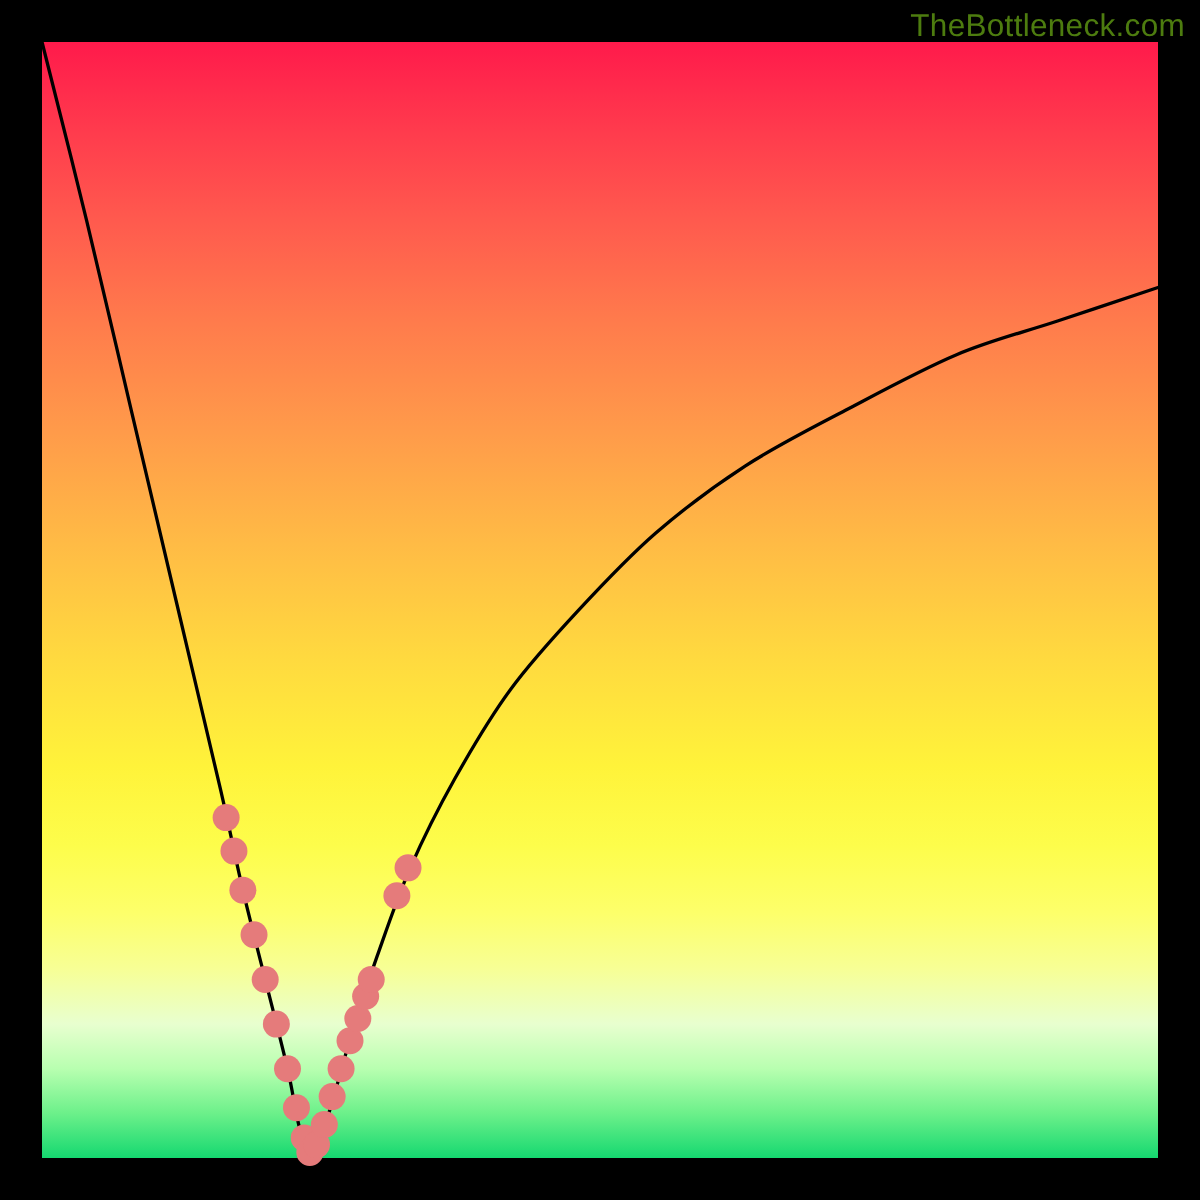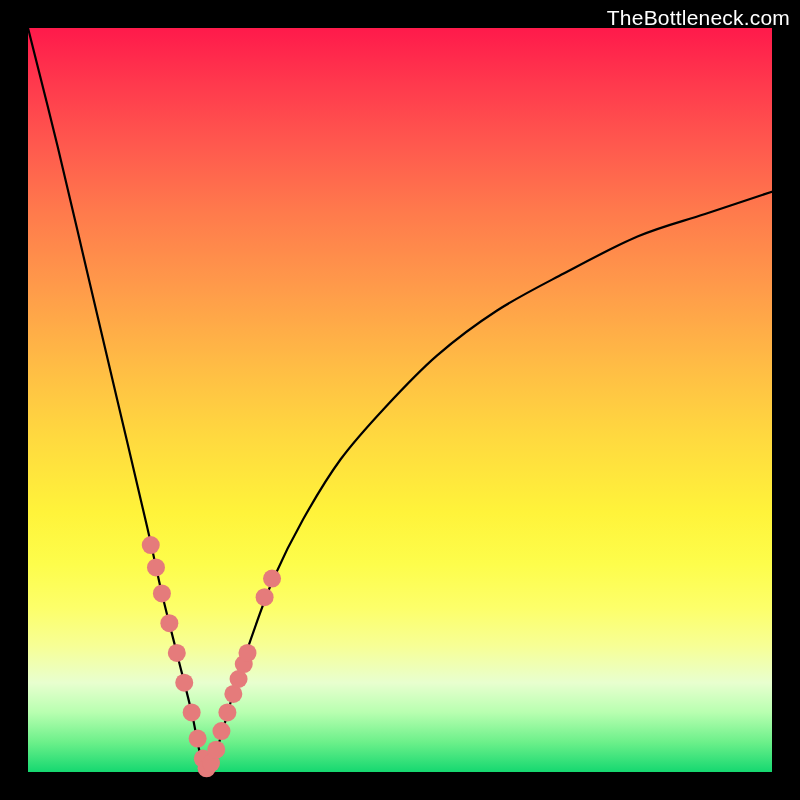--- a/index.html
+++ b/index.html
@@ -32,21 +32,21 @@
       #e8ffcf 88%,
       #b8ffb0 92%,
       #6cf08a 96%,
       #15d870 100%
     );
   }
   .watermark {
     position: absolute;
     top: 6px;
     right: 10px;
-    color: #ffffff;
+    color: #4d7c0f;
     font-size: 21px;
     font-weight: 400;
     letter-spacing: 0.2px;
     user-select: none;
   }
   svg.plot {
     position: absolute;
     left: 0;
     top: 0;
     width: 744px;

